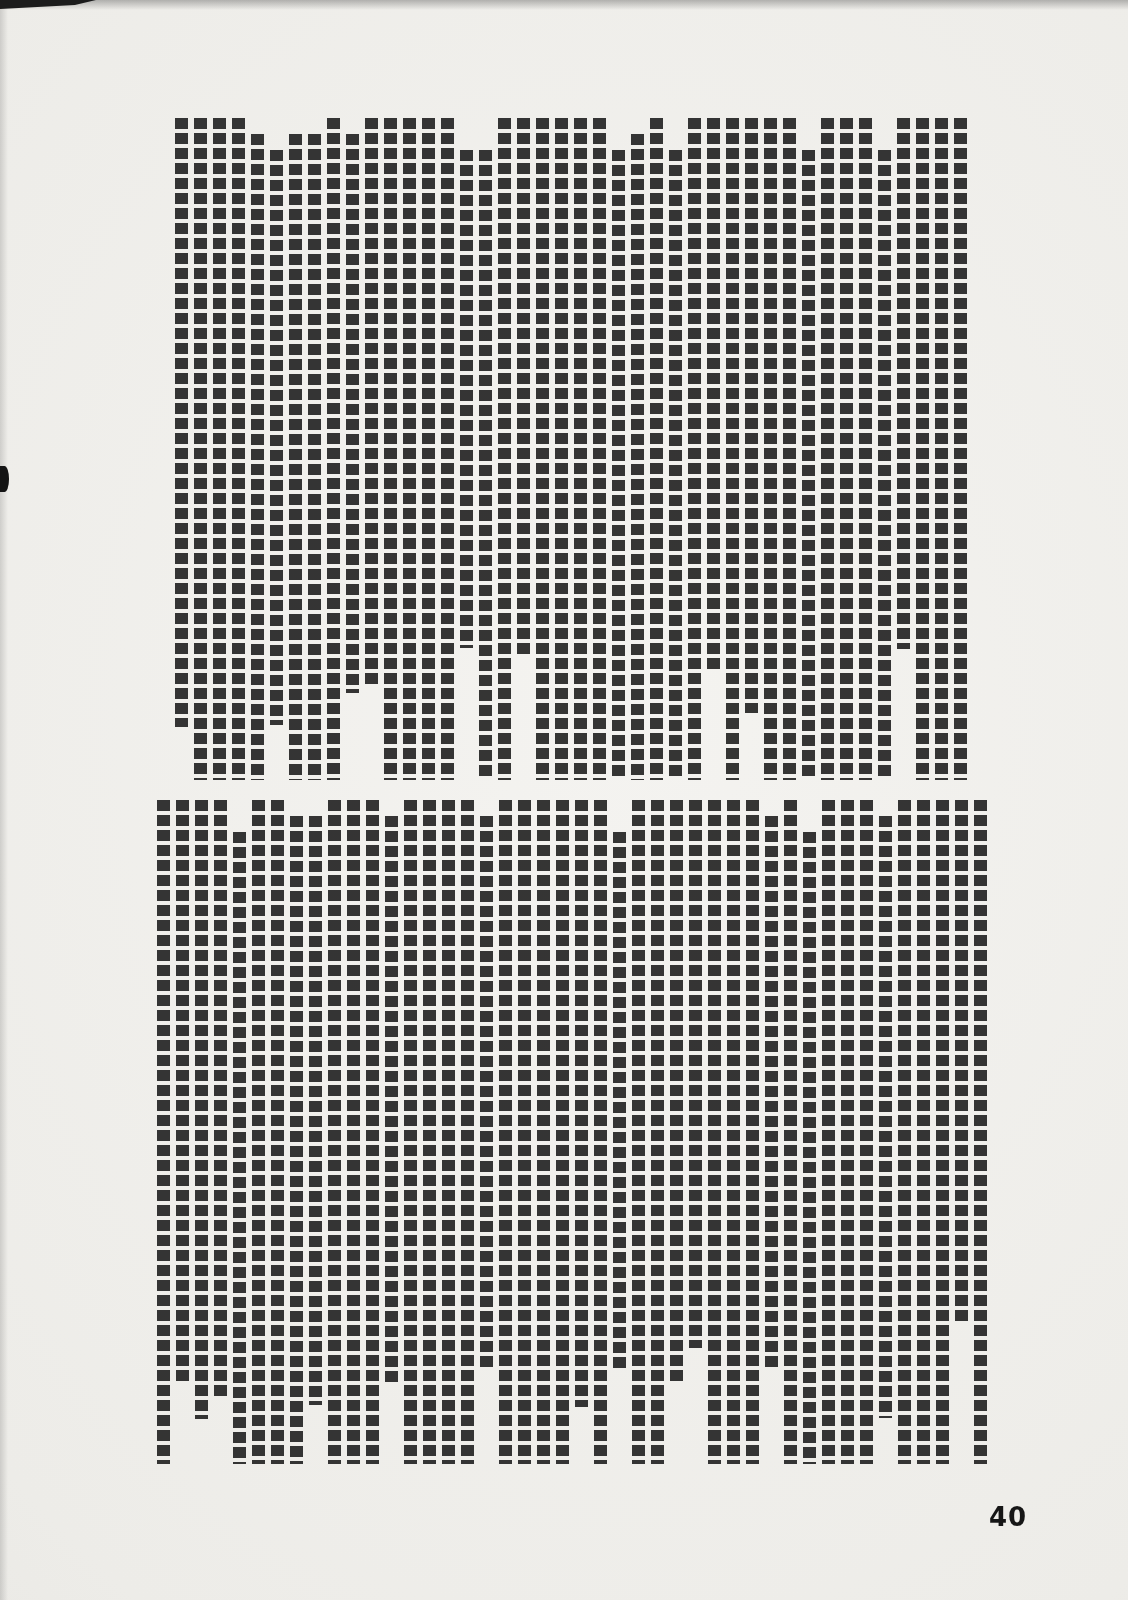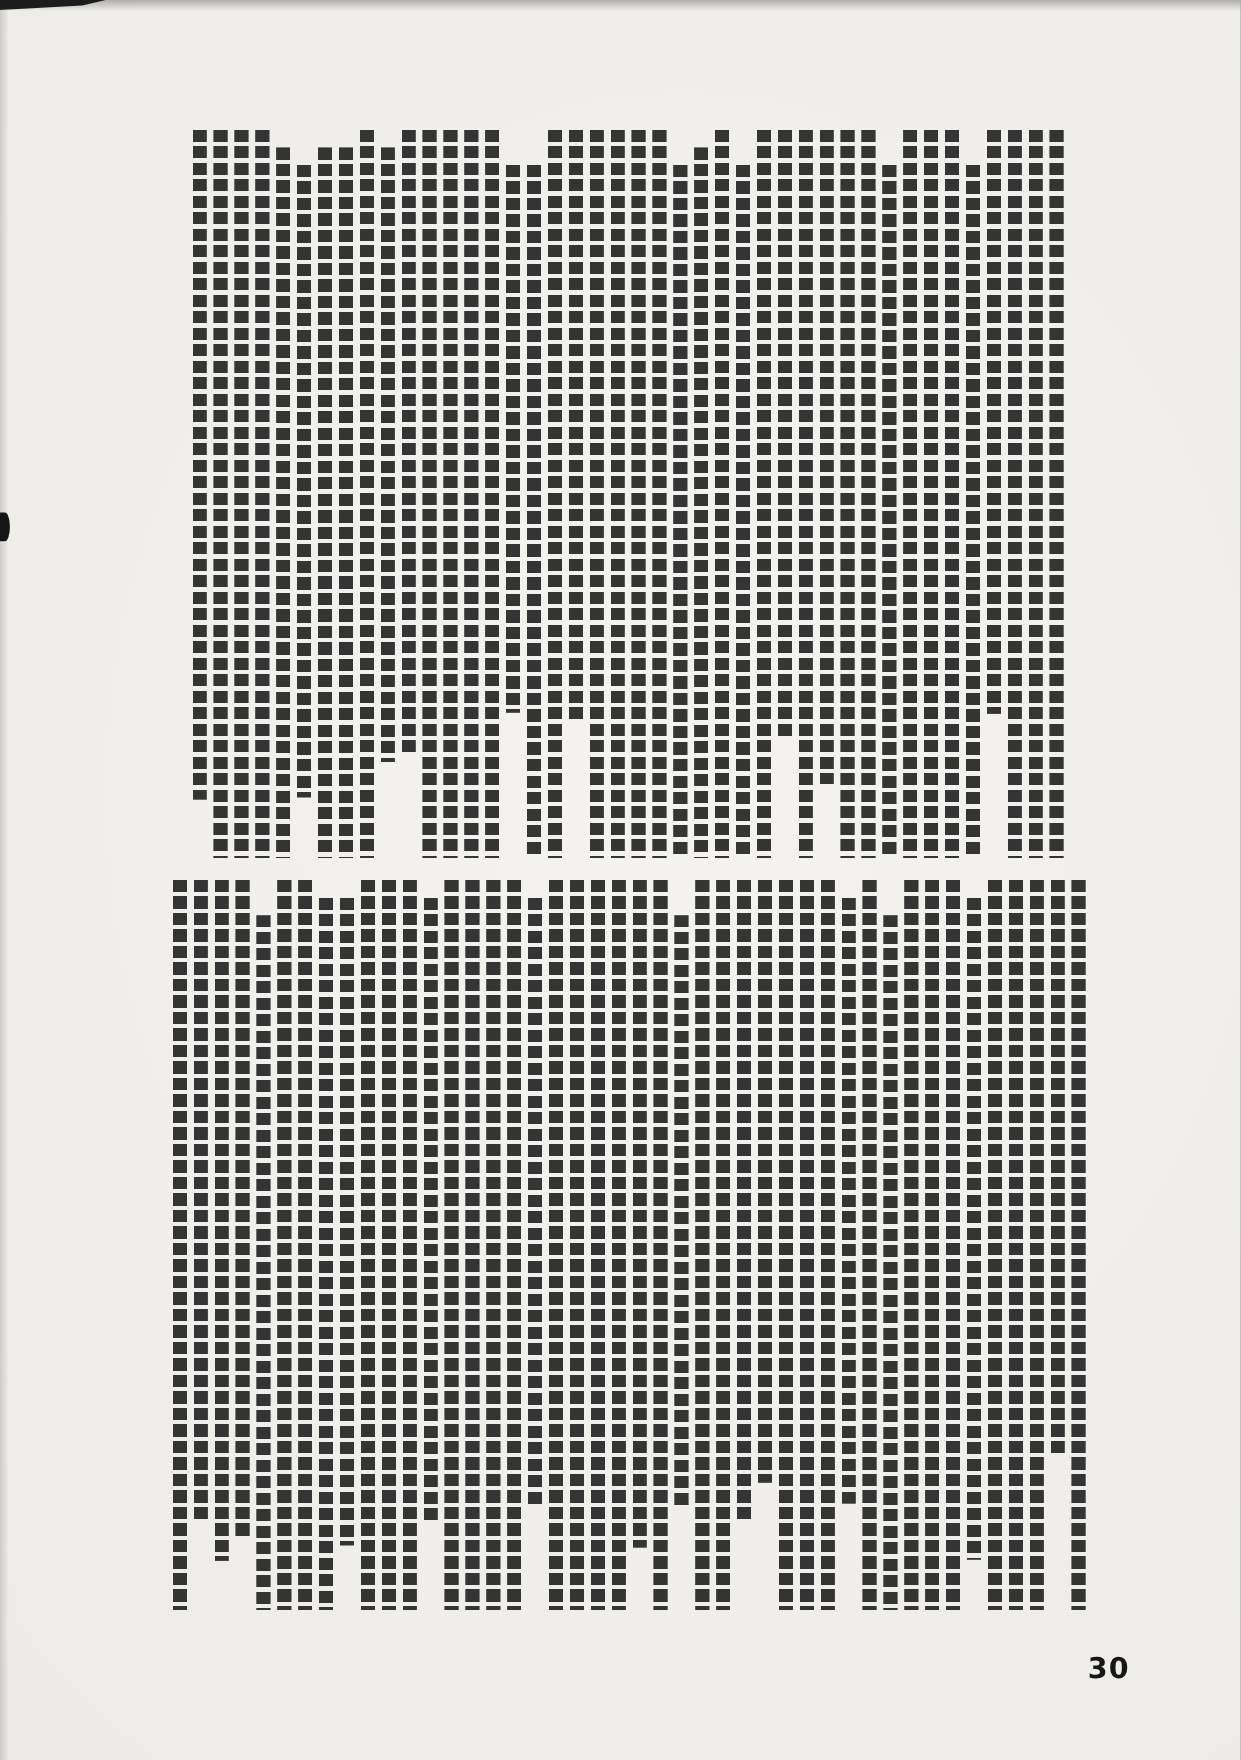--- a/index.html
+++ b/index.html
@@ -174,16 +174,16 @@
       <div class="t-col" style="margin-top: 16px; height: 648px;"></div>
       <div class="t-col" style="margin-top: 0px; height: 664px;"></div>
       <div class="t-col" style="margin-top: 0px; height: 664px;"></div>
       <div class="t-col" style="margin-top: 32px; height: 632px;"></div>
       <div class="t-col" style="margin-top: 0px; height: 598px;"></div>
       <div class="t-col" style="margin-top: 0px; height: 619px;"></div>
       <div class="t-col" style="margin-top: 0px; height: 581px;"></div>
       <div class="t-col" style="margin-top: 0px; height: 664px;"></div>
     </div>
 
-  <div class="page-number">30</div>
+  <div class="page-number">40</div>
 
   <span class="visually-hidden">Body text of this scanned page is explicit prose and has been redacted; columns are rendered as non-textual placeholder strokes.</span>
 </div>
 
 </body></html>

